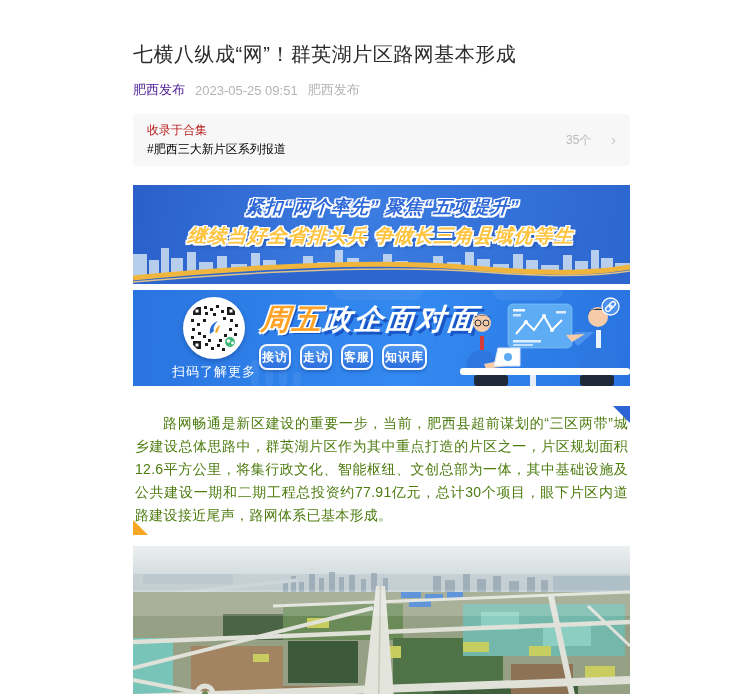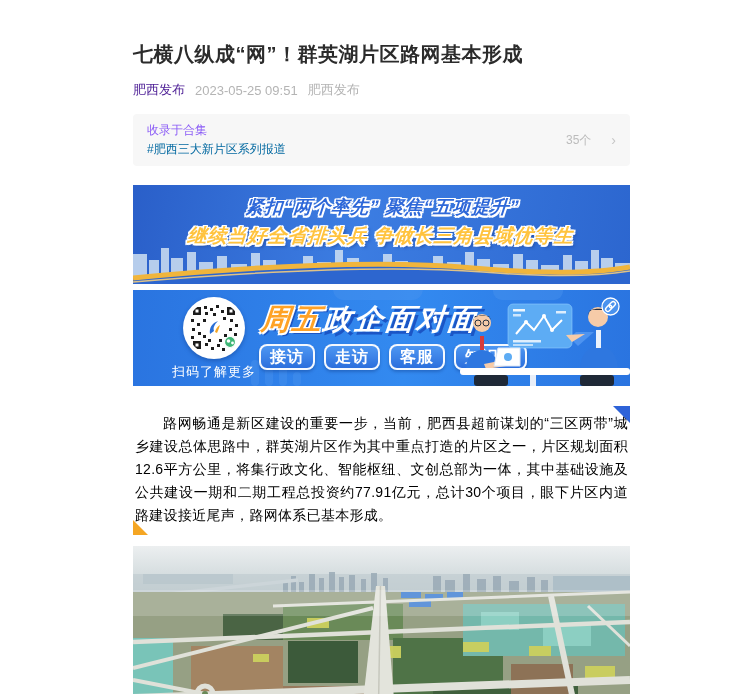--- a/index.html
+++ b/index.html
@@ -5,35 +5,35 @@
   * { margin:0; padding:0; box-sizing:border-box; }
   html,body { background:#fff; }
   body {
     width:750px; height:694px; overflow:hidden; position:relative;
     font-family:"Liberation Sans","DejaVu Sans",sans-serif;
     -webkit-font-smoothing:antialiased;
   }
   .page { width:497px; margin-left:133px; padding-top:40px; }
 
   .title {
-    font-size:20px; line-height:28px; font-weight:700; color:#2b2b2b;
+    font-size:20px; line-height:28px; font-weight:400; color:#2b2b2b;
     margin-bottom:13px; letter-spacing:.5px;
   }
 
   .byline { font-size:13px; margin-bottom:15px; display:flex; align-items:center; gap:10px; }
   .account { color:#4c1d95; cursor:pointer; }
   .meta { color:#b4b4b4; }
 
   .collection {
     background:#f7f7f7; border-radius:4px; padding:7px 14px; margin-bottom:19px;
     display:flex; justify-content:space-between; align-items:center; cursor:pointer;
   }
   .collection-left { font-size:12px; line-height:19px; }
-  .collection-label { color:#8b5cf6; }
-  .collection-name { color:#0369a1; }
+  .collection-label { color:#b91c1c; }
+  .collection-name { color:#000000; }
   .collection-right { font-size:12px; color:#bcbcbc; display:flex; align-items:center; gap:20px; }
   .chev { font-size:14px; line-height:12px; color:#c6c6c6; }
 
   
   .banner1 {
     position:relative; height:99px; margin-bottom:6px; overflow:hidden; cursor:pointer;
     background:linear-gradient(100deg,#2a5fc9 0%,#3c7de2 45%,#2c66cf 100%);
   }
   .banner1 svg { position:absolute; left:0; bottom:0; display:block; }
   .banner1-text { position:absolute; top:10px; left:0; width:100%; text-align:center;
@@ -73,34 +73,34 @@
       3px 3px 0 #1b55c5;
   }
   .b2-title .rest {
     color:#fff;
     text-shadow:3px 3px 0 #1b55c5;
   }
   .b2-pills { position:absolute; left:126px; top:54px; display:flex; gap:9px; }
   .pill {
     border:2px solid rgba(255,255,255,.95); border-radius:8px; color:#fff;
     background:linear-gradient(180deg,#4e97f2,#2b6fdd);
-    font-size:16px; font-weight:700; padding:3px 9px; line-height:16px; letter-spacing:1px;
+    font-size:12px; font-weight:700; padding:3px 1px; line-height:16px; letter-spacing:1px;
     box-shadow:0 2px 3px rgba(10,40,110,.3);
   }
   .b2-illu { position:absolute; right:0; top:0; }
   .link-badge { position:absolute; right:10px; top:7px; width:19px; height:19px; }
 
   
   .para-box { position:relative; padding:6px 2px 8px; margin-bottom:11px; }
   .tri-tr { position:absolute; top:0; right:0; width:0; height:0;
     border-left:17px solid transparent; border-top:17px solid #2e63d8; }
   .tri-bl { position:absolute; bottom:0; left:0; width:0; height:0;
     border-right:15px solid transparent; border-bottom:15px solid #f5a623; }
   .para {
-    font-size:14px; line-height:23px; color:#000000; text-align:justify;
+    font-size:14px; line-height:23px; color:#4d7c0f; text-align:justify;
     text-indent:2em; letter-spacing:.3px;
   }
 
   
   .photo { height:191px; overflow:hidden; cursor:pointer; }
   .photo svg { display:block; }
 </style>
 </head>
 <body>
 

